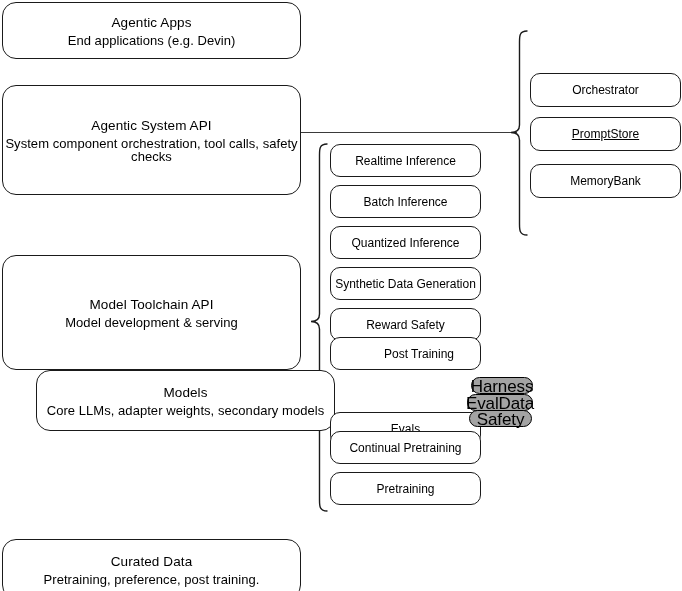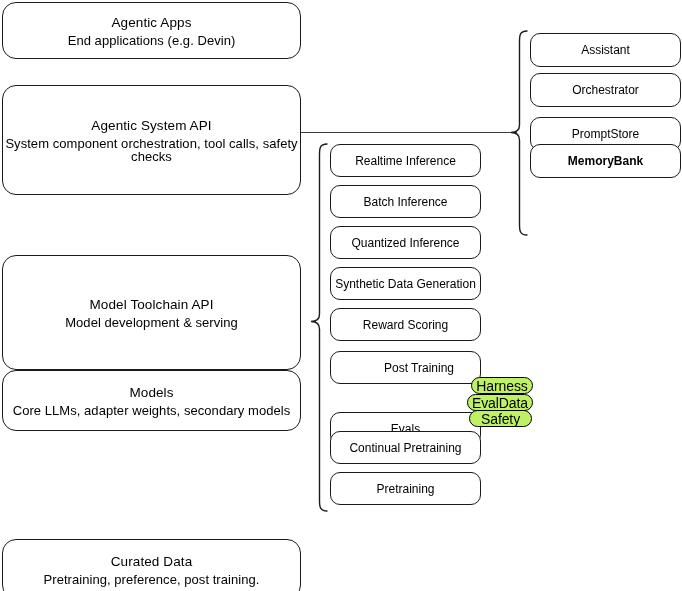--- a/index.html
+++ b/index.html
@@ -73,25 +73,25 @@
     border-radius: 10px;
     font-size: 12px;
   }
 
   
   .badge {
     position: absolute;
     box-sizing: border-box;
     border: 1.4px solid #000000;
     border-radius: 999px;
-    background: #bef264;
+    background: #a3a3a3;
     display: flex;
-    align-items: flex-end;
+    align-items: flex-start;
     justify-content: center;
-    font-size: 14px;
+    font-size: 17px;
     line-height: 1;
     letter-spacing: -0.1px;
     z-index: 5;
   }
 
   
   #wires {
     position: absolute;
     left: 0; top: 0;
     width: 682px;
@@ -135,21 +135,21 @@
   <div class="node layer" style="top:85px;height:110px;">
     <div class="title">Agentic System API</div>
     <div class="subtitle">System component orchestration, tool calls, safety checks</div>
   </div>
 
   <div class="node layer" style="top:227px;height:115px;margin-top:28px;">
     <div class="title">Model Toolchain API</div>
     <div class="subtitle">Model development &amp; serving</div>
   </div>
 
-  <div class="node layer" style="top:370px;height:61px;">
+  <div class="node layer" style="top:370px;height:61px;margin-left:34px;">
     <div class="title">Models</div>
     <div class="subtitle">Core LLMs, adapter weights, secondary models</div>
   </div>
 
 
   <div class="node layer" style="top:539px;height:60px;">
     <div class="title">Curated Data</div>
     <div class="subtitle">Pretraining, preference, post training.</div>
   </div>
 
@@ -159,23 +159,23 @@
   <div class="node pill" style="top:185px;">
     <span>Batch Inference</span>
   </div>
   <div class="node pill" style="top:226px;">
     <span>Quantized Inference</span>
   </div>
   <div class="node pill" style="top:267px;">
     <span>Synthetic Data Generation</span>
   </div>
   <div class="node pill" style="top:308px;">
-    <span>Reward Scoring</span>
-  </div>
-  <div class="node pill" style="top:351px;padding-left:27px;">
+    <span>Reward Safety</span>
+  </div>
+  <div class="node pill" style="top:337px;padding-left:27px;">
     <span>Post Training</span>
   </div>
   <div class="node pill" style="top:390px;margin-top:22px;">
     <span>Evals</span>
   </div>
   <div class="node pill" style="top:431px;">
     <span>Continual Pretraining</span>
   </div>
   <div class="node pill" style="top:472px;">
     <span>Pretraining</span>
@@ -184,26 +184,23 @@
   <div class="badge" style="left:471px;top:377px;width:62px;height:17px;">
     <span>Harness</span>
   </div>
   <div class="badge" style="left:467px;top:394px;width:66px;height:17px;">
     <span>EvalData</span>
   </div>
   <div class="badge" style="left:469px;top:410px;width:63px;height:17px;">
     <span>Safety</span>
   </div>
 
-  <div class="node comp" style="top:33px;">
-    <span>Assistant</span>
-  </div>
   <div class="node comp" style="top:73px;">
     <span>Orchestrator</span>
   </div>
-  <div class="node comp" style="top:117px;">
+  <div class="node comp" style="top:117px;text-decoration:underline;">
     <span>PromptStore</span>
   </div>
-  <div class="node comp" style="top:144px;font-weight:bold;">
+  <div class="node comp" style="top:164px;">
     <span>MemoryBank</span>
   </div>
 
 </div>
 
 </body></html>

